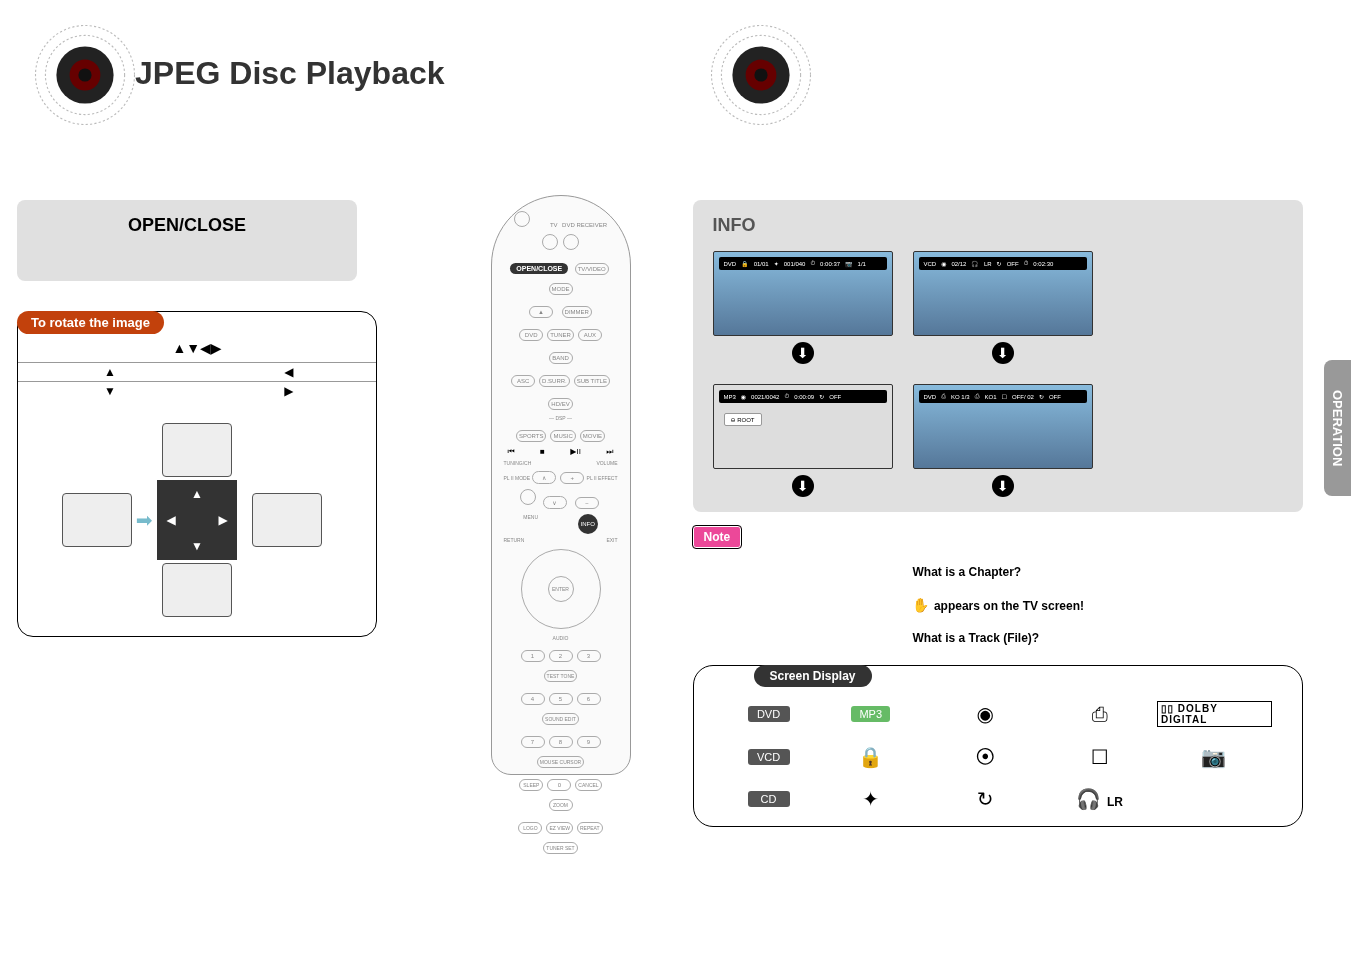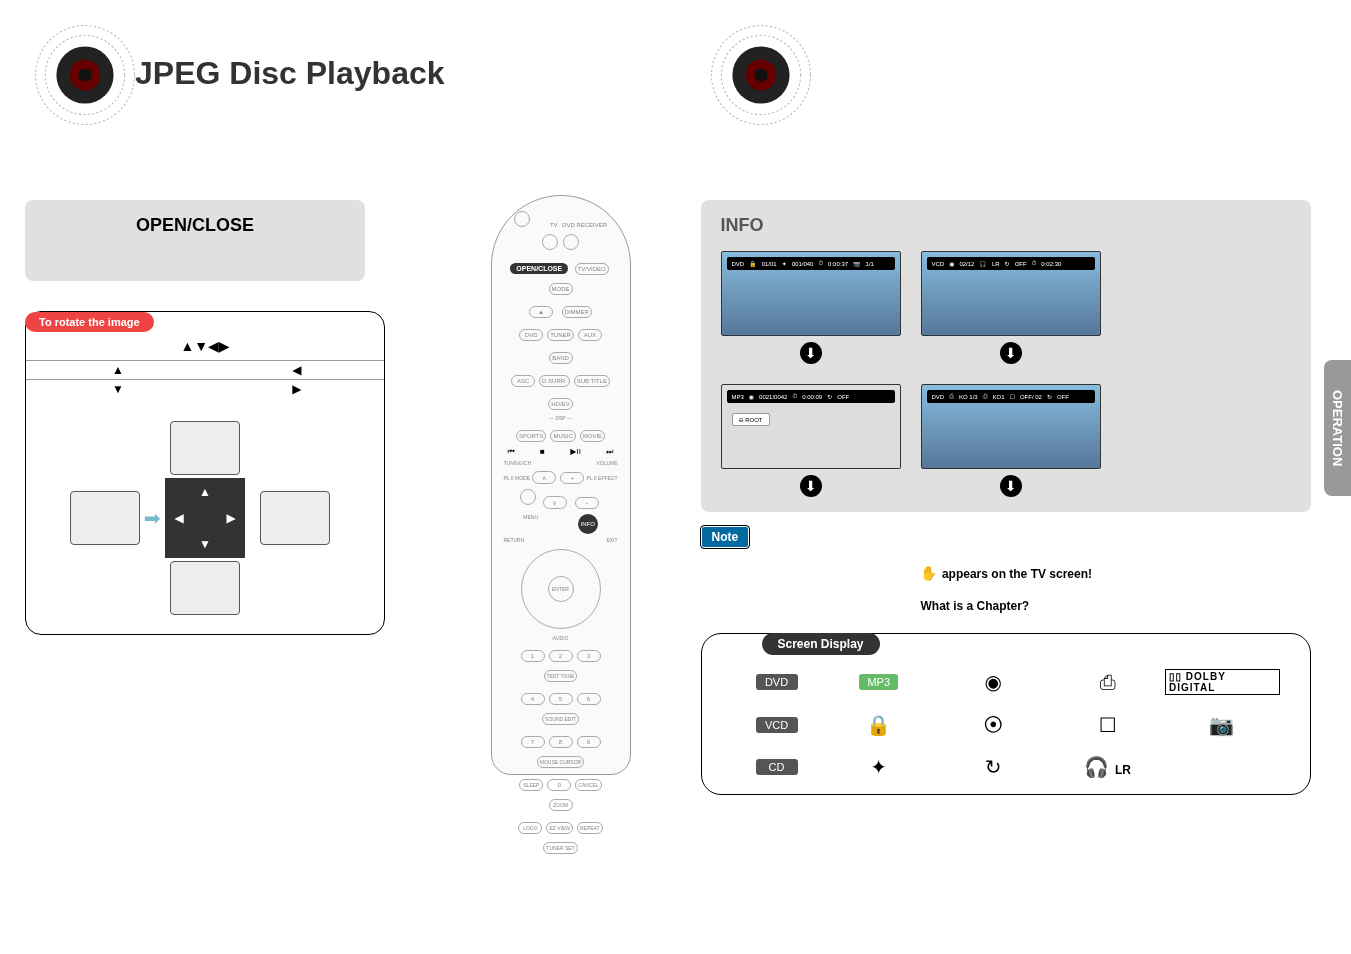--- a/index.html
+++ b/index.html
@@ -1,34 +1,34 @@
 <!DOCTYPE html>
 <html><head>
   <meta charset="utf-8">
   <style>
     * { box-sizing: border-box; margin: 0; padding: 0; }
     body { font-family: Arial, sans-serif; background: #fff; width: 1351px; height: 954px; position: relative; overflow: hidden; }
     
     .page { display: flex; width: 100%; height: 100%; }
-    .page-left, .page-right { width: 50%; padding: 20px 25px; position: relative; }
+    .page-left, .page-right { width: 50%; padding: 20px 17px; position: relative; }
     
     .speaker-icon { width: 110px; height: 110px; position: absolute; }
     .speaker-icon svg { width: 100%; height: 100%; }
     
     .page-title { font-size: 32px; font-weight: bold; color: #333; position: absolute; top: 55px; }
     .page-left .page-title { left: 135px; }
     .page-right .page-title { left: 135px; }
     .page-left .speaker-icon { top: 20px; left: 30px; }
     .page-right .speaker-icon { top: 20px; left: 30px; }
     
     .gray-box { background: #e0e0e0; border-radius: 8px; padding: 15px 20px; margin-top: 180px; width: 340px; }
     .gray-box-title { text-align: center; font-weight: bold; font-size: 18px; margin-bottom: 30px; }
     
     .rotate-panel { border: 1px solid #000; border-radius: 16px; padding: 0; margin-top: 30px; width: 360px; }
-    .rotate-header { background: #ef4444; color: #fff; border-radius: 16px; padding: 4px 14px; font-weight: bold; font-size: 11px; display: inline-block; margin: -1px 0 0 -1px; }
+    .rotate-header { background: #c2410c; color: #fff; border-radius: 16px; padding: 4px 14px; font-weight: bold; font-size: 13px; display: inline-block; margin: -1px 0 0 -1px; }
     .rotate-arrows { text-align: center; font-size: 14px; padding: 6px; }
     .rotate-table { width: 100%; border-collapse: collapse; }
     .rotate-table td { border-top: 1px solid #999; padding: 2px 20px; text-align: center; font-size: 12px; }
     
     .rotate-images { margin-top: 20px; text-align: center; }
     .thumb-grid { display: inline-grid; grid-template-columns: 80px 100px 80px; grid-template-rows: 60px 80px 60px; align-items: center; justify-items: center; }
     .thumb { width: 70px; height: 54px; border: 1px solid #555; background: #eee; border-radius: 4px; }
     .center-cross { width: 80px; height: 80px; display: grid; grid-template-columns: 1fr 1fr 1fr; grid-template-rows: 1fr 1fr 1fr; align-items: center; justify-items: center; border: 1px solid #333; background: #333; color: #fff; }
     .center-cross span { font-size: 12px; }
     .arrow-img { font-size: 20px; color: #7bc; }
@@ -45,21 +45,21 @@
     
     .info-gray { background: #e0e0e0; border-radius: 8px; padding: 15px 20px; margin-top: 180px; width: 610px; }
     .info-title { font-weight: bold; font-size: 18px; margin-bottom: 15px; color: #555; }
     .info-screens { display: flex; flex-wrap: wrap; gap: 20px; }
     .screen-block { width: 180px; }
     .screen { width: 180px; height: 85px; background: linear-gradient(#8bd, #579); border: 1px solid #333; position: relative; border-radius: 2px; }
     .screen-overlay { position: absolute; background: #000; color: #fff; font-size: 6px; padding: 3px 5px; top: 5px; left: 5px; right: 5px; border-radius: 2px; display: flex; gap: 5px; align-items: center; }
     .down-arrow { text-align: center; margin-top: 6px; }
     .down-circle { width: 22px; height: 22px; background: #000; color: #fff; border-radius: 50%; display: inline-flex; align-items: center; justify-content: center; font-size: 14px; }
     
-    .note-badge { background: #0369a1; color: #fff; padding: 3px 10px; border-radius: 3px; font-size: 12px; font-weight: bold; border: 1px solid #fff; outline: 1px solid #000; }
+    .note-badge { background: #ec4899; color: #fff; padding: 3px 10px; border-radius: 3px; font-size: 12px; font-weight: bold; border: 1px solid #fff; outline: 1px solid #000; }
     .faq-section { margin-top: 20px; margin-left: 220px; }
     .faq-item { font-size: 12px; font-weight: bold; margin: 18px 0; }
     .faq-item .icon { font-size: 14px; margin-right: 4px; }
     
     .screen-display { border: 1px solid #000; border-radius: 20px; margin-top: 20px; width: 610px; padding: 0 0 15px 0; }
     .sd-header { background: #333; color: #fff; border-radius: 16px; padding: 4px 16px; display: inline-block; margin: -10px 16px 0 60px; font-weight: bold; font-size: 12px; }
     .sd-grid { display: grid; grid-template-columns: 90px 1fr 1fr 1fr 1fr; row-gap: 18px; padding: 14px 30px 0 30px; align-items: center; justify-items: center; }
     .disc-tag { background: #555; color: #fff; border-radius: 3px; padding: 2px 8px; font-size: 11px; min-width: 42px; text-align: center; }
     .mp3-tag { background: #6b6; color: #fff; border-radius: 3px; padding: 2px 8px; font-size: 11px; }
     .sd-icon { font-size: 20px; }
@@ -223,22 +223,23 @@
         </div>
       </div>
     </div>
 
     <div class="note-row">
       <div><span class="note-badge">Note</span></div>
       <div></div>
     </div>
 
     <div class="faq-section">
+      <div class="faq-item">What is a Chapter?</div>
       <div class="faq-item"><span class="icon">✋</span><span>appears on the TV screen!</span></div>
-      <div class="faq-item">What is a Chapter?</div>
+      <div class="faq-item">What is a Track (File)?</div>
     </div>
 
     <div class="screen-display">
       <span class="sd-header">Screen Display</span>
       <div class="sd-grid">
         <span class="disc-tag">DVD</span>
         <span class="mp3-tag">MP3</span>
         <span class="sd-icon">◉</span>
         <span class="sd-icon">⎙</span>
         <span class="dolby">▯▯ <span>DOLBY DIGITAL</span></span>

